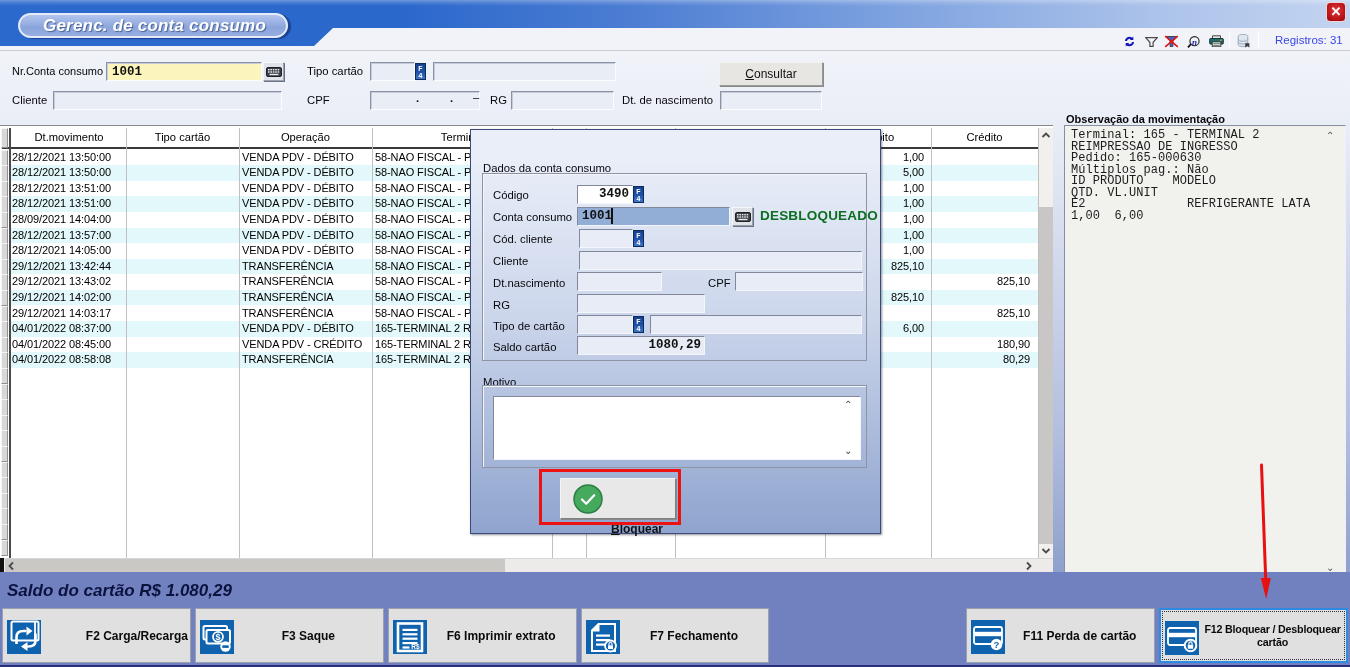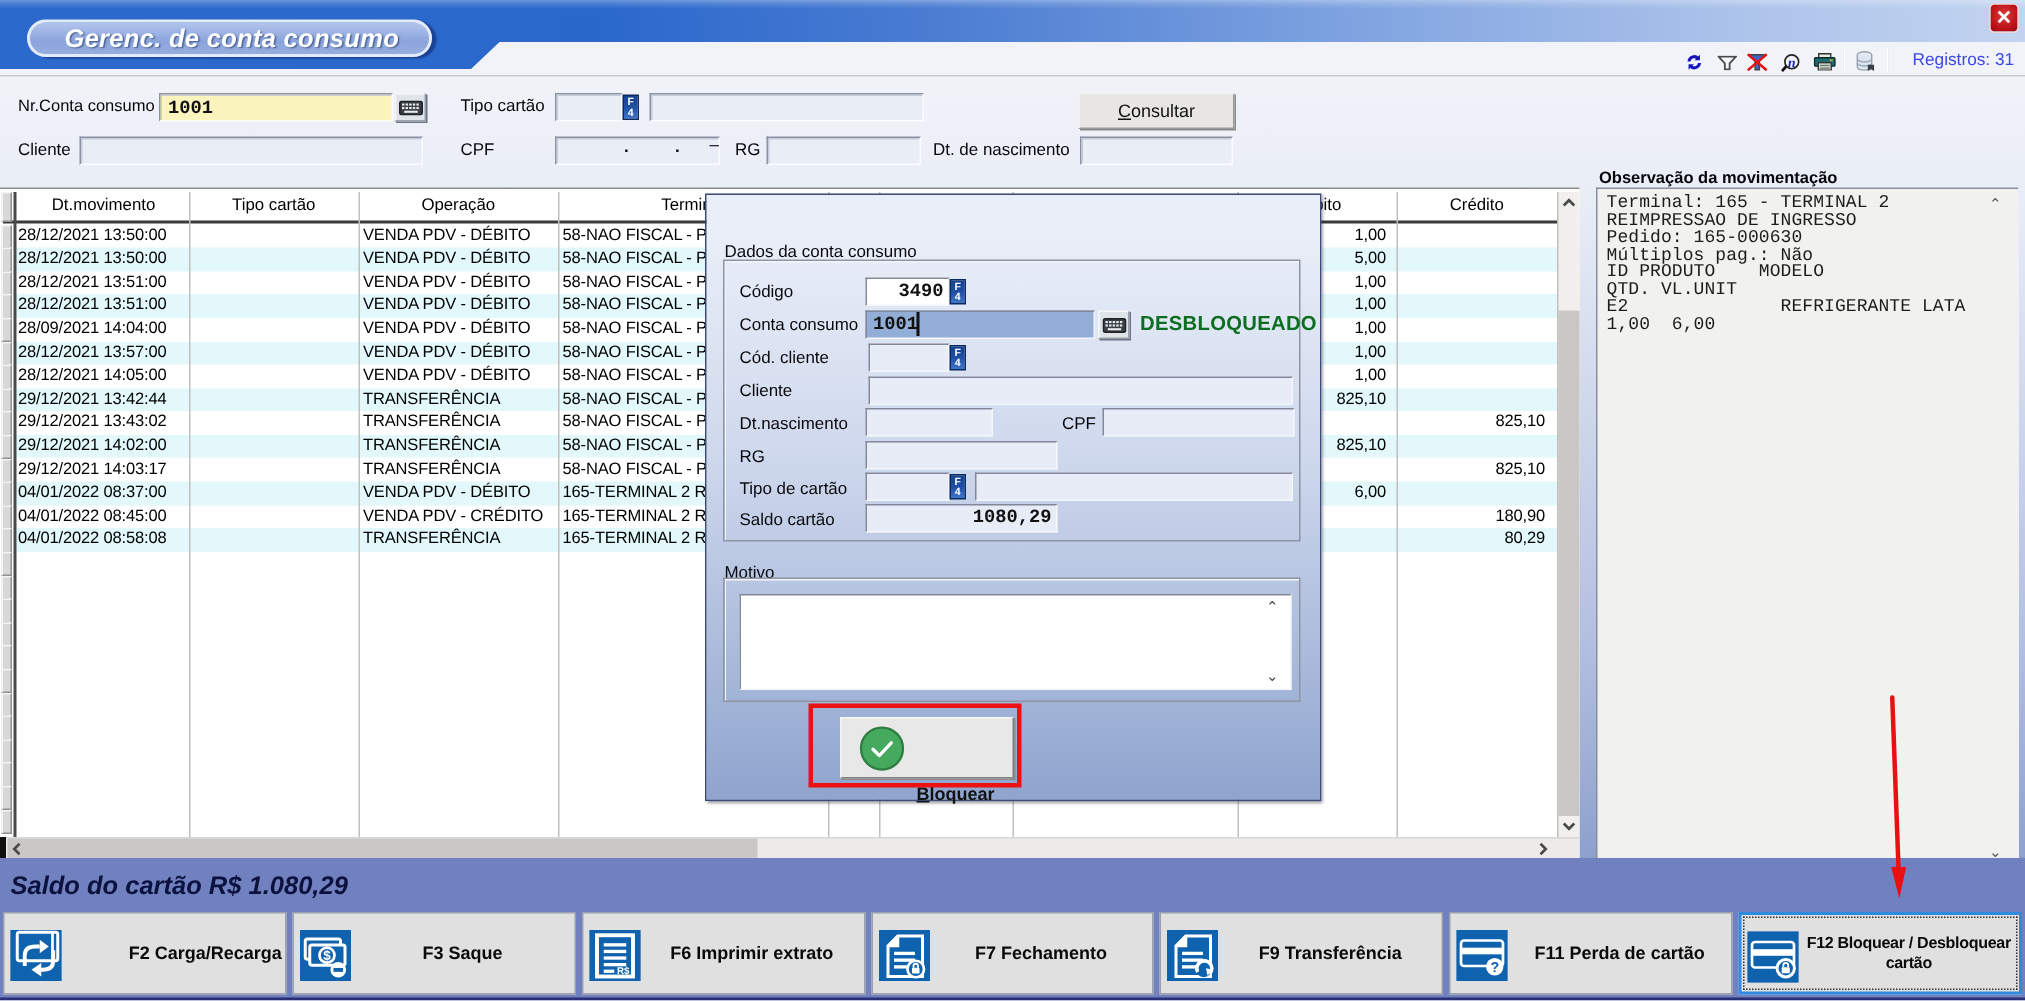--- a/index.html
+++ b/index.html
@@ -358,34 +358,20 @@
         <path d="M13.5 3 v8.5 h-8.5 Z" fill="#fff"></path>
         <rect x="10" y="14.5" width="14" height="2.2" fill="#fff"></rect>
         <rect x="10" y="19" width="14" height="2.2" fill="#fff"></rect>
         <rect x="10" y="23.5" width="10" height="2.2" fill="#fff"></rect>
         <circle cx="24.5" cy="26" r="5.5" fill="#0f62ae" stroke="#fff" stroke-width="1.8"></circle>
         <rect x="22" y="25.2" width="5" height="3.8" rx="0.5" fill="#fff"></rect>
         <path d="M23 25.2 v-1.2 a1.5 1.5 0 0 1 3 0 v1.2" fill="none" stroke="#fff" stroke-width="1.2"></path>
       </svg>
       <div class="txt" style="right:2px;left:40px;">F7 Fechamento</div>
     </div>
-<div class="abs fbtn" style="left:773.4px;width:188.9px;">
-      <svg class="ficon" viewBox="0 0 34 34">
-        <rect x="0" y="0" width="34" height="34" fill="#0f62ae"></rect>
-        <path d="M12.5 4 h16.5 v27 h-23 v-20.5 Z" fill="none" stroke="#fff" stroke-width="2"></path>
-        <path d="M13.5 3 v8.5 h-8.5 Z" fill="#fff"></path>
-        <rect x="10" y="14.5" width="14" height="2.2" fill="#fff"></rect>
-        <rect x="10" y="19" width="14" height="2.2" fill="#fff"></rect>
-        <rect x="10" y="23.5" width="10" height="2.2" fill="#fff"></rect>
-        <circle cx="24.5" cy="26" r="5.5" fill="#0f62ae"></circle>
-        <path d="M20.5 28 a5 5 0 1 1 8 1" fill="none" stroke="#fff" stroke-width="2.4"></path>
-        <path d="M30.5 26.5 l-3.5 4 l-1 -5 Z" fill="#fff"></path>
-      </svg>
-      <div class="txt" style="right:2px;left:40px;">F9 Transferência</div>
-    </div>
 <div class="abs fbtn" style="left:966.3px;width:188.9px;">
       <svg class="ficon" viewBox="0 0 34 34">
         <rect x="0" y="0" width="34" height="34" fill="#0f62ae"></rect>
         <rect x="3" y="7" width="28" height="17" rx="2" fill="none" stroke="#fff" stroke-width="1.8"></rect>
         <rect x="3" y="11.8" width="28" height="4.4" fill="#fff"></rect>
         <circle cx="25.5" cy="24.5" r="5.8" fill="#fff"></circle>
         <text x="25.5" y="28.2" font-size="9.5" fill="#0f62ae" text-anchor="middle" font-family="Liberation Sans" font-weight="bold">?</text>
       </svg>
       <div class="txt" style="right:2px;left:40px;">F11 Perda de cartão</div>
     </div>

